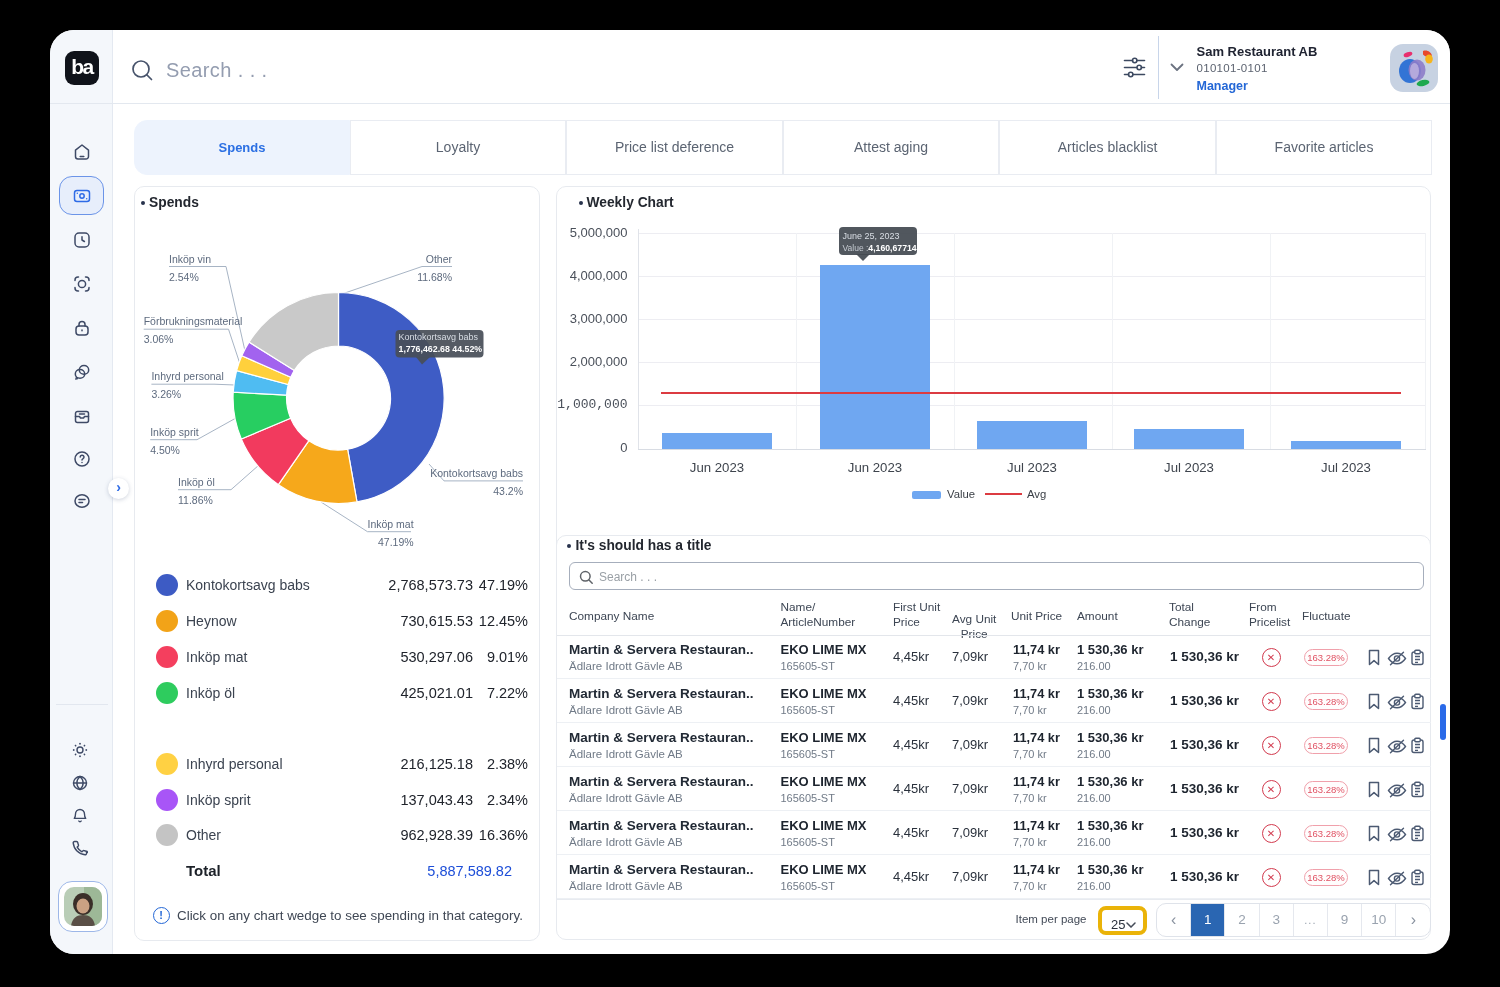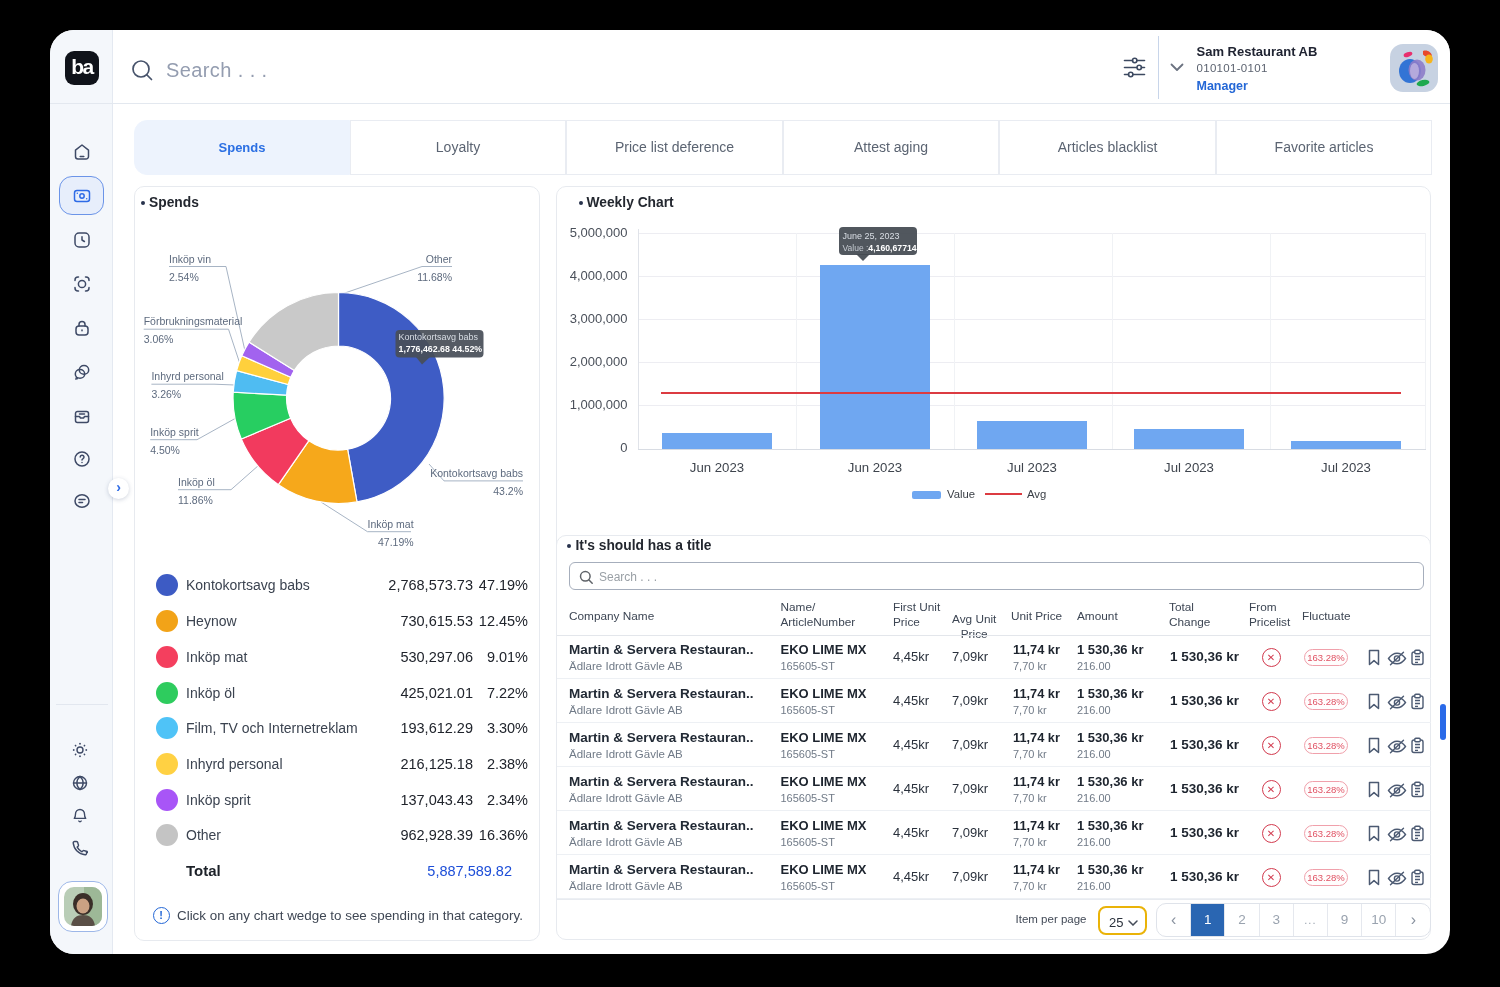--- a/index.html
+++ b/index.html
@@ -249,26 +249,20 @@
         <span class="lname">Inköp mat</span>
         <span class="lval">530,297.06</span>
         <span class="lpct">9.01%</span>
       </div>
     <div class="lrow" style="top:494.5px;">
         <span class="ldot" style="background:#2ECC5E;"></span>
         <span class="lname">Inköp öl</span>
         <span class="lval">425,021.01</span>
         <span class="lpct">7.22%</span>
       </div>
-    <div class="lrow" style="top:530px;">
-        <span class="ldot" style="background:#4FC3F7;"></span>
-        <span class="lname">Film, TV och Internetreklam</span>
-        <span class="lval">193,612.29</span>
-        <span class="lpct">3.30%</span>
-      </div>
     <div class="lrow" style="top:566px;">
         <span class="ldot" style="background:#FFD143;"></span>
         <span class="lname">Inhyrd personal</span>
         <span class="lval">216,125.18</span>
         <span class="lpct">2.38%</span>
       </div>
     <div class="lrow" style="top:601.5px;">
         <span class="ldot" style="background:#A855F7;"></span>
         <span class="lname">Inköp sprit</span>
         <span class="lval">137,043.43</span>
@@ -288,21 +282,21 @@
     <div style="position:absolute;left:42px;top:721px;font-size:13.4px;color:#3f4754;white-space:nowrap;">Click on any chart wedge to see spending in that category.</div>
   </div>
 
   <div class="card" id="weeklycard" style="left:505.5px; top:156px; width:875.5px; height:416px;">
     <div class="cdot" style="left:22px;top:13.5px;"></div>
     <div class="ctitle" style="left:30px;top:8px;">Weekly Chart</div>
     <div class="ylab" style="top:38px;">5,000,000</div>
     <div class="ylab" style="top:81px;">4,000,000</div>
     <div class="ylab" style="top:124px;">3,000,000</div>
     <div class="ylab" style="top:167px;">2,000,000</div>
-    <div class="ylab" style="top:210px;">1,000,000</div>
+    <div class="ylab" style="top:210px;font-family:Liberation Mono, monospace;">1,000,000</div>
     <div class="ylab" style="top:253px;">0</div>
     <div class="hgrid" style="top:46px;"></div>
     <div class="hgrid" style="top:89px;"></div>
     <div class="hgrid" style="top:132px;"></div>
     <div class="hgrid" style="top:175px;"></div>
     <div class="hgrid" style="top:218px;"></div>
     <div class="vgrid" style="left:239px;"></div>
     <div class="vgrid" style="left:397px;"></div>
     <div class="vgrid" style="left:555px;"></div>
     <div class="vgrid" style="left:713px;"></div>
@@ -513,21 +507,21 @@
           <path d="M3.5 13.8 16.5 1.2"></path>
         </svg>
       <svg class="ric" style="left:853.5px;" width="15" height="17" viewBox="0 0 15 17" fill="none" stroke="#4c5a72" stroke-width="1.4" stroke-linejoin="round">
           <rect x="2" y="3" width="11" height="12.5" rx="2"></rect>
           <rect x="4.8" y="1.2" width="5.4" height="3.6" rx="1" fill="#fff"></rect>
           <path d="M5 7.5h5M5 10.5h5M5 13.4h3"></path>
         </svg>
     </div>
     <div style="position:absolute;left:0;top:362.5px;width:874px;height:1px;background:#e8ebf0;"></div>
     <div style="position:absolute;left:400px;top:377px;width:130px;text-align:right;font-size:11.5px;color:#424a57;">Item per page</div>
-    <div style="position:absolute;left:541.5px;top:370px;width:48.5px;height:29px;border:2px solid #eab308;border-radius:8px;">
+    <div style="position:absolute;left:541.5px;top:370px;width:48.5px;height:29px;border:4px solid #eab308;border-radius:8px;">
       <div style="position:absolute;left:9px;top:7px;font-size:13px;color:#2a313c;">25</div>
       <svg style="position:absolute;right:7px;top:12px;" width="10" height="6" viewBox="0 0 10 6" fill="none" stroke="#454c58" stroke-width="1.5" stroke-linecap="round">
           <path d="M1 1l4 4 4-4"></path>
         </svg>
     </div>
     <div style="position:absolute;left:599.5px;top:367px;width:274.5px;height:33.5px;border:1px solid #dfe3ea;border-radius:10px;overflow:hidden;">
       <div class="pcell" style="left:0;color:#8a93a0;font-size:16px;">‹</div>
       <div class="pcell" style="left:34.2px;background:#2a66b2;color:#fff;">1</div>
       <div class="pcell" style="left:68.4px;">2</div>
       <div class="pcell" style="left:102.6px;">3</div>

